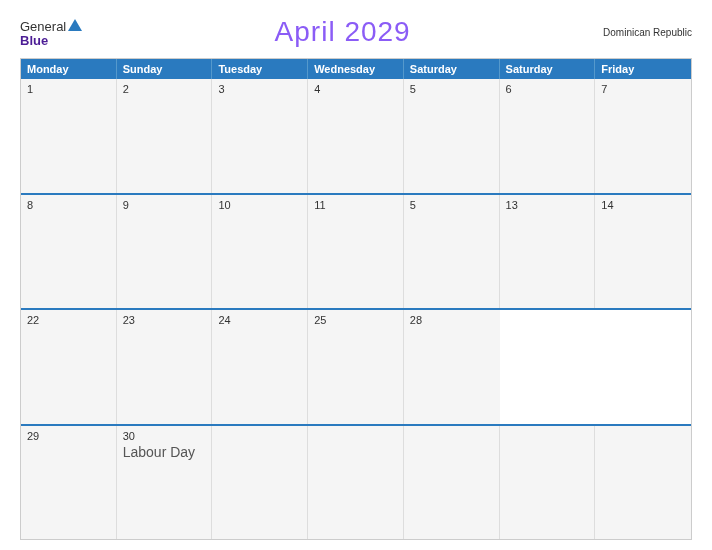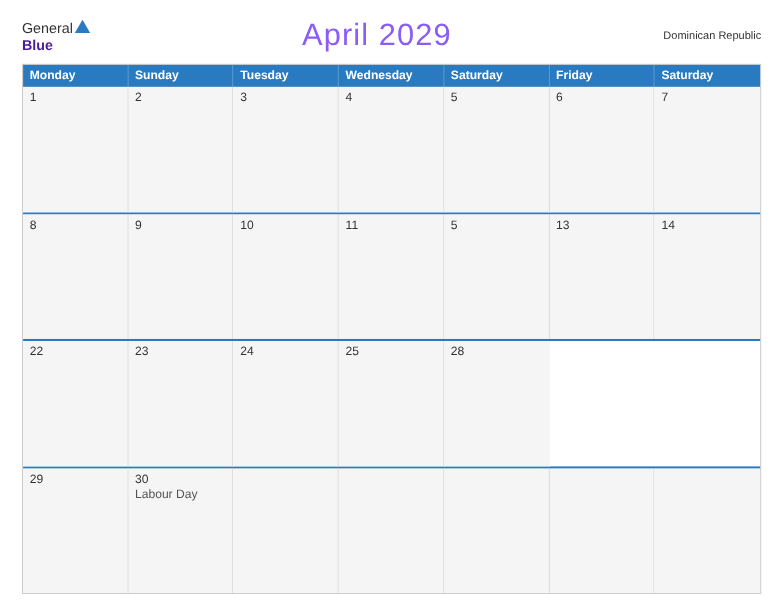--- a/index.html
+++ b/index.html
@@ -111,21 +111,21 @@
     }
     .cal-cell.empty {
       background: #f5f5f5;
     }
     .day-num {
       font-size: 11px;
       color: #333;
       display: block;
     }
     .event-label {
-      font-size: 11px;
+      font-size: 14px;
       color: #555;
       margin-top: 2px;
       display: block;
     }
   </style>
 </head>
 <body>
 
 <div class="page">
 
@@ -141,22 +141,22 @@
   </div>
 
   <div class="calendar">
 
     <div class="cal-header">
       <div class="cal-header-cell">Monday</div>
       <div class="cal-header-cell">Sunday</div>
       <div class="cal-header-cell">Tuesday</div>
       <div class="cal-header-cell">Wednesday</div>
       <div class="cal-header-cell">Saturday</div>
+      <div class="cal-header-cell">Saturday</div>
       <div class="cal-header-cell">Friday</div>
-      <div class="cal-header-cell">Saturday</div>
     </div>
 
     <div class="cal-body" id="cal-body">
     <div class="cal-week">
           <div class="cal-cell">
             <span class="day-num">1</span>
           </div>
           <div class="cal-cell">
             <span class="day-num">2</span>
           </div>

